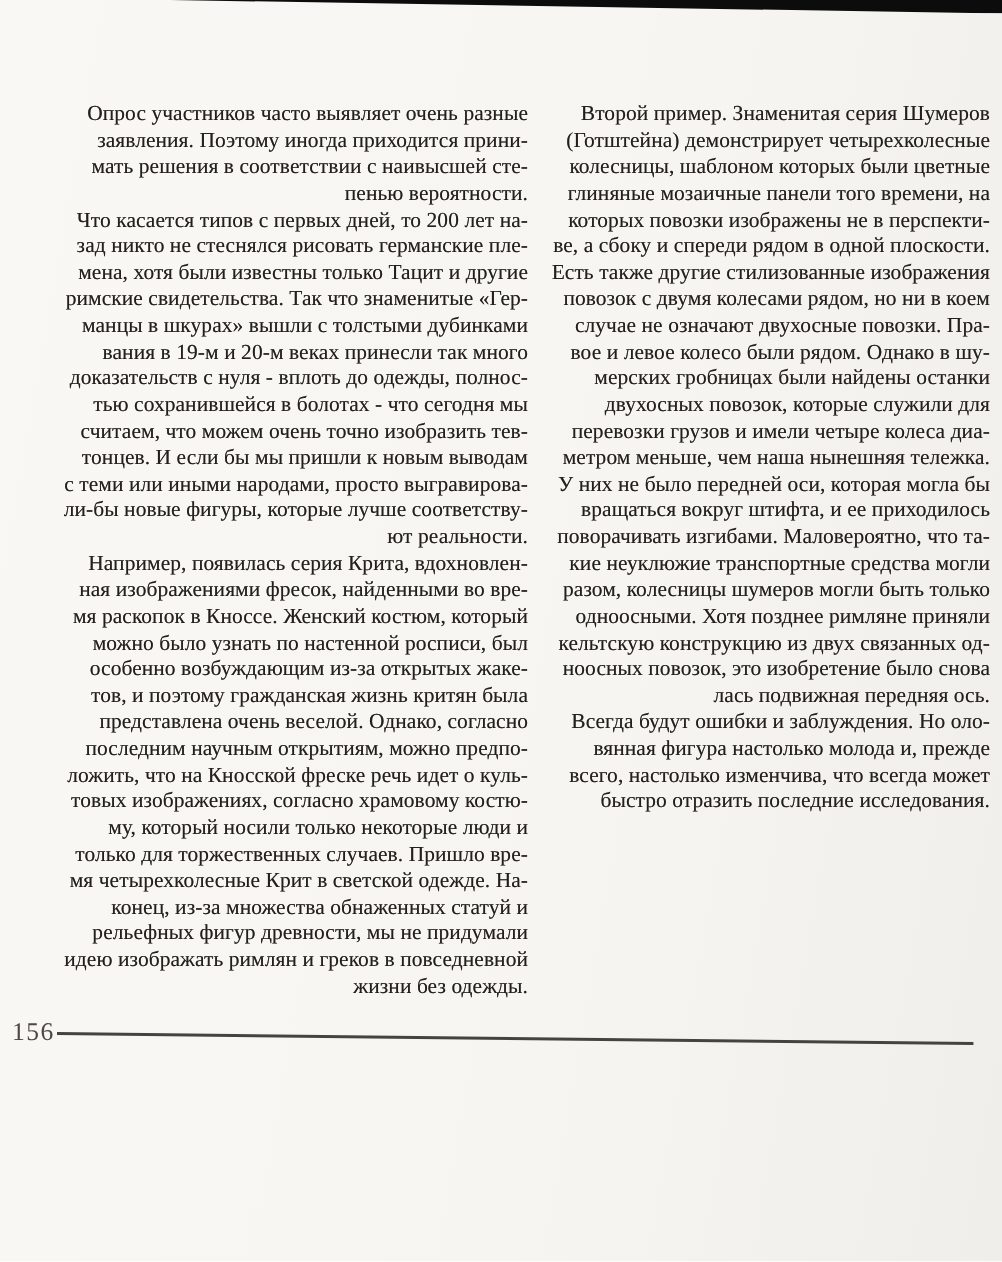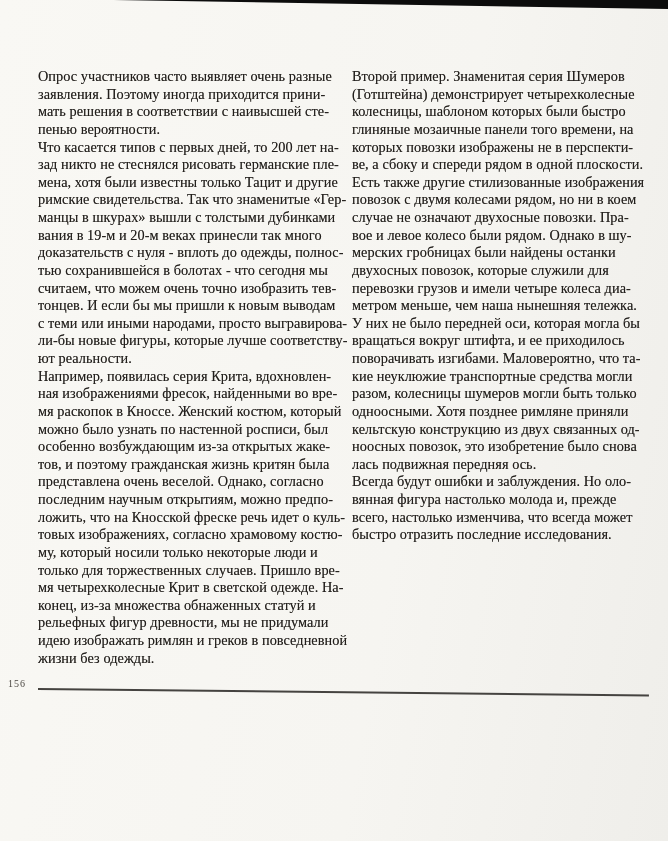--- a/index.html
+++ b/index.html
@@ -29,29 +29,30 @@
     clip-path: polygon(17% 0, 100% 0, 100% 100%);
   }
   .col {
     position: absolute;
     top: 68px;
     font-size: 14.3px;
     line-height: 17.62px;
     color: #221f1c;
     letter-spacing: 0.05px;
     text-shadow: 0 0 0.4px rgba(34, 31, 28, 0.55);
+    text-align: right;
   }
   .col-left  { left: 38px;  width: 314px; }
   .col-right { left: 352px; width: 308px; }
   .text-line { white-space: nowrap; }
   .page-number {
     position: absolute;
     left: 8px;
     top: 678px;
-    font-size: 10px;
+    font-size: 17px;
     color: #4c4843;
     letter-spacing: 1px;
   }
   .footer-rule {
     position: absolute;
     left: 38px;
     top: 688px;
     width: 611px;
     height: 1.7px;
     background: #454340;
@@ -98,21 +99,21 @@
       <div class="text-line">мя четырехколесные Крит в светской одежде. На-</div>
       <div class="text-line">конец, из-за множества обнаженных статуй и</div>
       <div class="text-line">рельефных фигур древности, мы не придумали</div>
       <div class="text-line">идею изображать римлян и греков в повседневной</div>
       <div class="text-line">жизни без одежды.</div>
     </div>
 
   <div class="col col-right">
       <div class="text-line">Второй пример. Знаменитая серия Шумеров</div>
       <div class="text-line">(Готштейна) демонстрирует четырехколесные</div>
-      <div class="text-line">колесницы, шаблоном которых были быстро</div>
+      <div class="text-line">колесницы, шаблоном которых были цветные</div>
       <div class="text-line">глиняные мозаичные панели того времени, на</div>
       <div class="text-line">которых повозки изображены не в перспекти-</div>
       <div class="text-line">ве, а сбоку и спереди рядом в одной плоскости.</div>
       <div class="text-line">Есть также другие стилизованные изображения</div>
       <div class="text-line">повозок с двумя колесами рядом, но ни в коем</div>
       <div class="text-line">случае не означают двухосные повозки. Пра-</div>
       <div class="text-line">вое и левое колесо были рядом. Однако в шу-</div>
       <div class="text-line">мерских гробницах были найдены останки</div>
       <div class="text-line">двухосных повозок, которые служили для</div>
       <div class="text-line">перевозки грузов и имели четыре колеса диа-</div>

